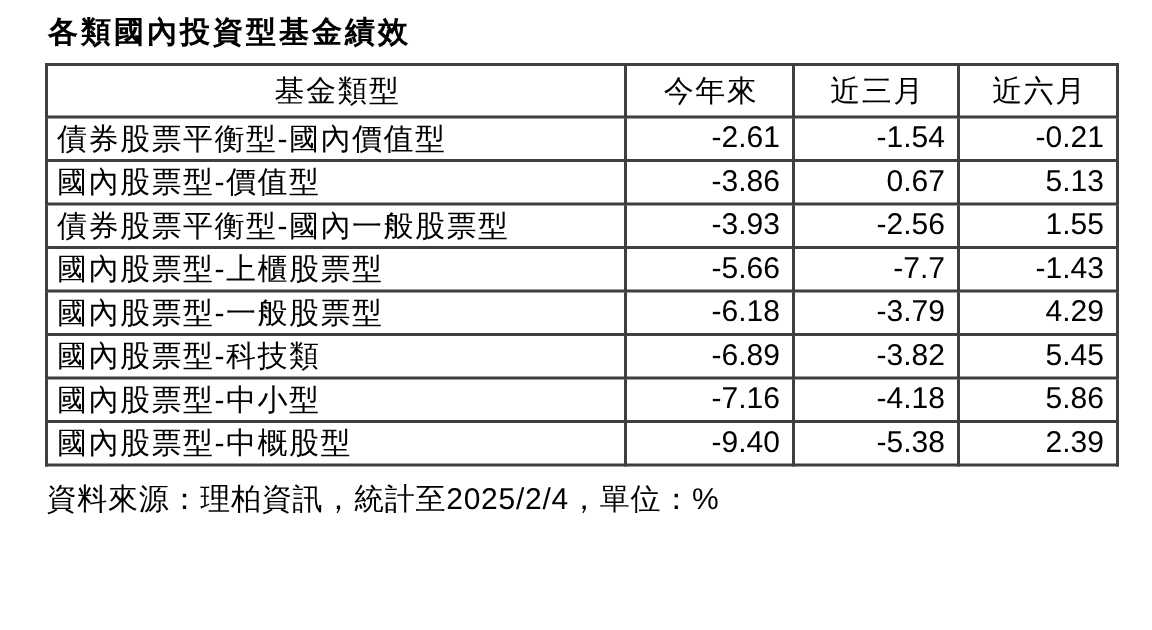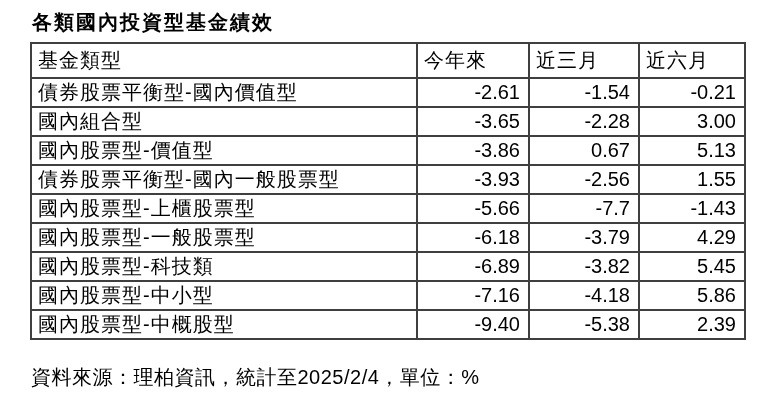--- a/index.html
+++ b/index.html
@@ -36,42 +36,42 @@
     border: 2px solid #3f3f3f;
     font-size: 20px;
     font-weight: normal;
     white-space: nowrap;
     overflow: hidden;
     vertical-align: middle;
     box-sizing: border-box;
   }
   .perf-table th {
     height: 35px;
-    text-align: left;
+    text-align: center;
     padding: 0 4px 0 6px;
     letter-spacing: 1px;
   }
   .perf-table td {
     height: 17px;
   }
   td.type-cell {
     text-align: left;
     padding: 0 4px 0 6px;
     letter-spacing: 1px;
   }
   td.num-cell {
     text-align: right;
     padding: 0 8px 0 2px;
     font-family: "Liberation Sans", sans-serif;
     border-radius: 12px;
   }
   .source-note {
     font-size: 20px;
     letter-spacing: 0.5px;
-    margin-top: 24px;
+    margin-top: 8px;
     margin-left: 1px;
   }
 </style>
 </head>
 <body>
 
 <div class="container">
 
   <div class="page-title">各類國內投資型基金績效</div>
 
@@ -89,26 +89,20 @@
         <th>近三月</th>
         <th>近六月</th>
       </tr>
     </thead>
     <tbody>
       <tr>
         <td class="type-cell">債券股票平衡型-國內價值型</td>
         <td class="num-cell">-2.61</td>
         <td class="num-cell">-1.54</td>
         <td class="num-cell">-0.21</td>
-      </tr>
-      <tr>
-        <td class="type-cell">國內組合型</td>
-        <td class="num-cell">-3.65</td>
-        <td class="num-cell">-2.28</td>
-        <td class="num-cell">3.00</td>
       </tr>
       <tr>
         <td class="type-cell">國內股票型-價值型</td>
         <td class="num-cell">-3.86</td>
         <td class="num-cell">0.67</td>
         <td class="num-cell">5.13</td>
       </tr>
       <tr>
         <td class="type-cell">債券股票平衡型-國內一般股票型</td>
         <td class="num-cell">-3.93</td>

